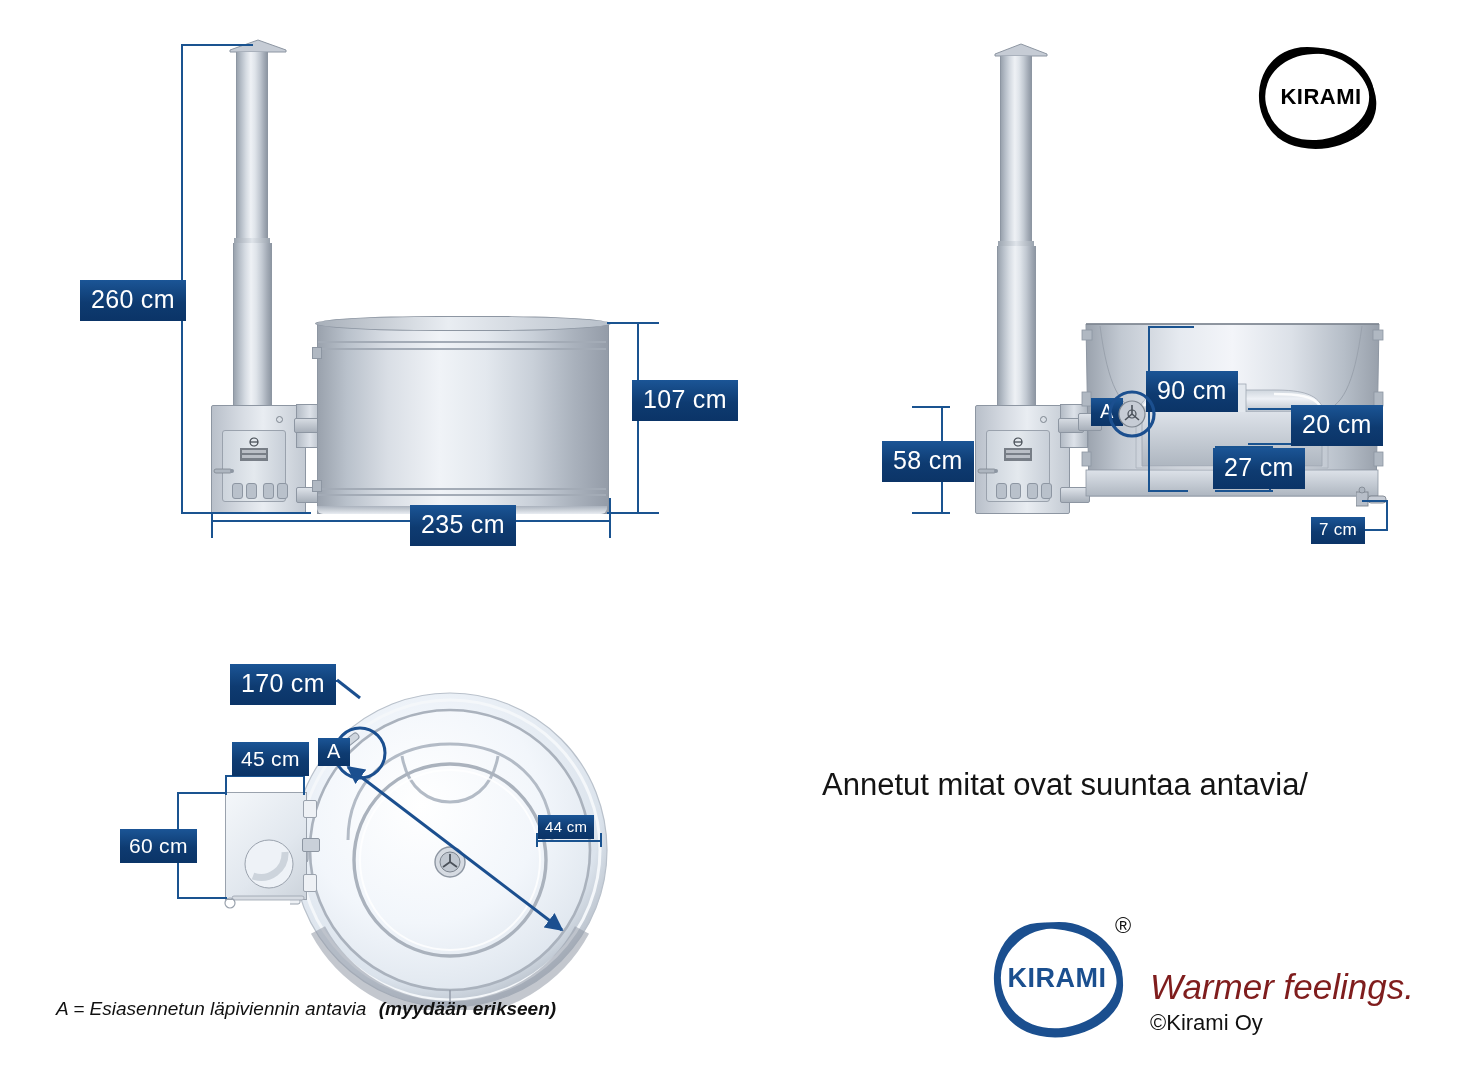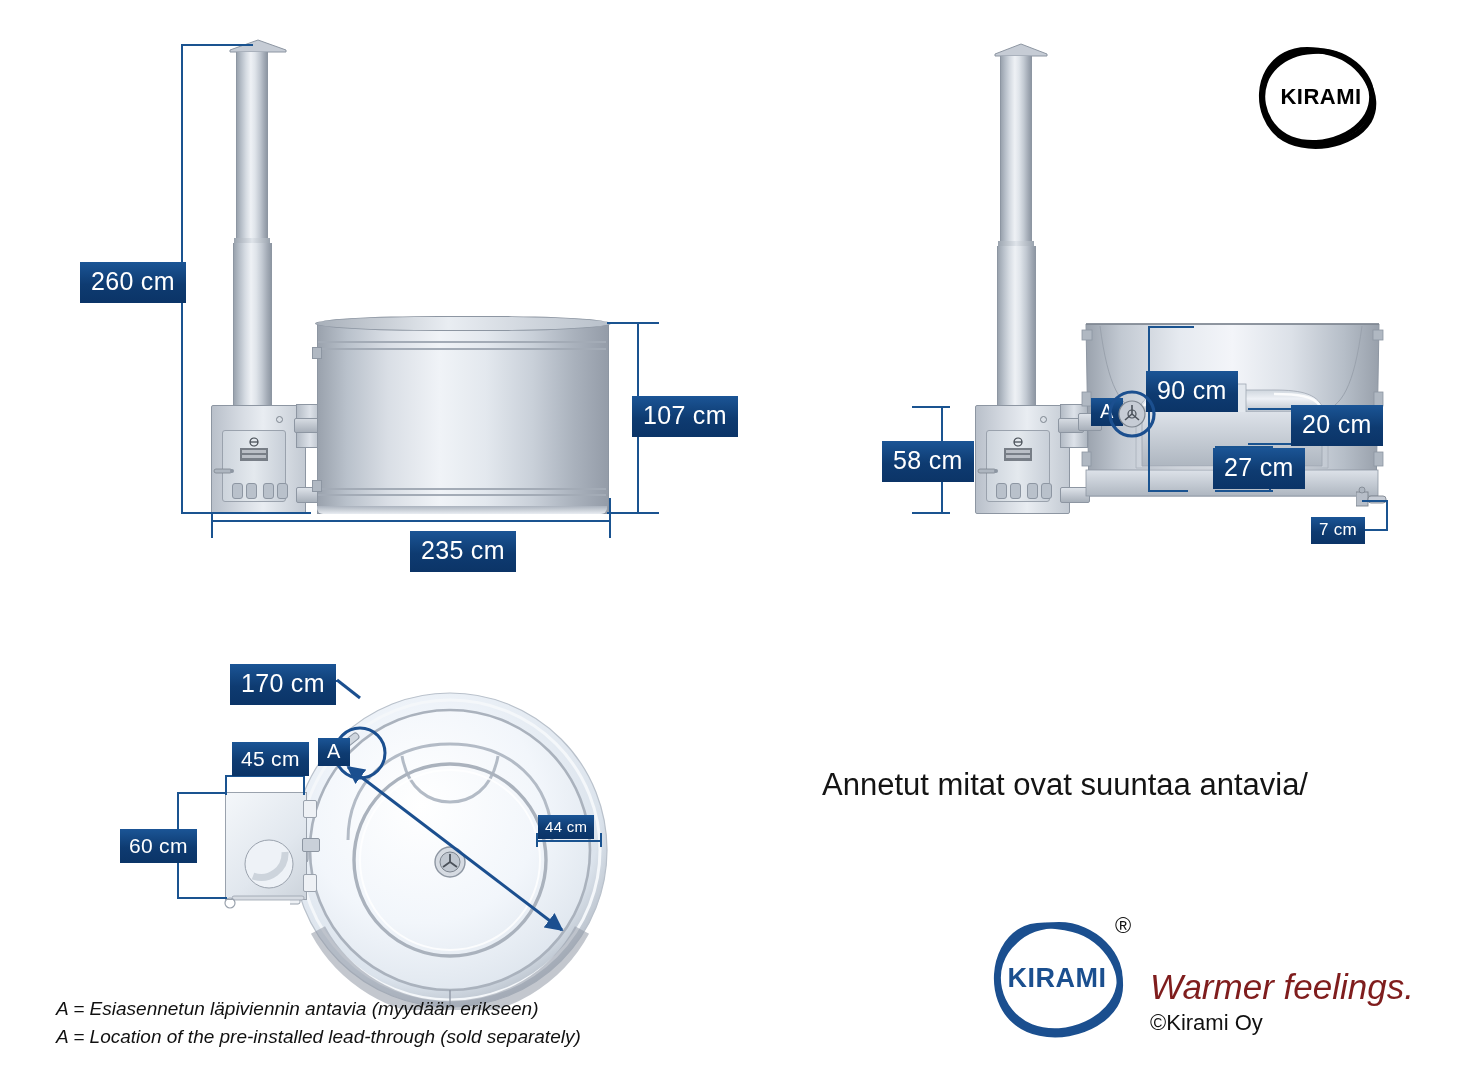--- a/index.html
+++ b/index.html
@@ -98,21 +98,21 @@
   .footnote {
     position: absolute;
     font-family: "Liberation Sans", sans-serif;
     font-style: italic;
     font-size: 19px;
     line-height: 1.45;
     color: #111111;
     z-index: 20;
     white-space: nowrap;
   }
-  .footnote b { font-weight: normal; }
+  .footnote b { font-weight: bold; margin-left: 7px; }
 
   .tagline {
     position: absolute;
     font-style: italic;
     font-size: 35px;
     color: #7f1d1d;
     z-index: 20;
     white-space: nowrap;
   }
   .copyline {
@@ -190,31 +190,31 @@
     <div style="position:absolute;left:318px;top:494px;width:288px;height:2px;background:#a3abb6;"></div>
 
     <div style="position:absolute;left:312px;top:347px;width:8px;height:10px;background:#b0b8c2;border:1px solid #8d96a2;"></div>
     <div style="position:absolute;left:312px;top:480px;width:8px;height:10px;background:#b0b8c2;border:1px solid #8d96a2;"></div>
 
     <div style="position:absolute;left:317px;top:506px;width:290px;height:8px;background:linear-gradient(180deg,#aab2bd,#e9edf2);border-radius:0 0 6px 6px;"></div>
 
     <div class="ln v" style="left:181px;top:44px;height:470px;"></div>
     <div class="ln h" style="left:181px;top:44px;width:72px;"></div>
     <div class="ln h" style="left:181px;top:512px;width:130px;"></div>
-    <div class="dim" style="left:80px;top:262px;">260 cm</div>
+    <div class="dim" style="left:80px;top:280px;">260 cm</div>
 
     <div class="ln v" style="left:637px;top:322px;height:192px;"></div>
     <div class="ln h" style="left:607px;top:322px;width:52px;"></div>
     <div class="ln h" style="left:607px;top:512px;width:52px;"></div>
-    <div class="dim" style="left:632px;top:396px;">107 cm</div>
+    <div class="dim" style="left:632px;top:380px;">107 cm</div>
 
     <div class="ln h" style="left:211px;top:520px;width:400px;"></div>
     <div class="ln v" style="left:211px;top:512px;height:26px;"></div>
     <div class="ln v" style="left:609px;top:498px;height:40px;"></div>
-    <div class="dim" style="left:410px;top:531px;text-align:center;">235 cm</div>
+    <div class="dim" style="left:410px;top:505px;text-align:center;">235 cm</div>
   </div>
 
   <div>
 
     <svg style="position:absolute;left:993px;top:42px;" width="56" height="16">
       <polygon points="2,12 28,2 54,12 54,14 2,14" fill="#c6ccd5" stroke="#8d96a2" stroke-width="1"></polygon>
     </svg>
     <div class="metal-v" style="position:absolute;left:1000px;top:56px;width:30px;height:190px;border-left:1px solid #8d96a2;border-right:1px solid #8d96a2;"></div>
     <div style="position:absolute;left:998px;top:241px;width:36px;height:5px;background:linear-gradient(90deg,#9aa3ae,#dfe4ea,#9aa3ae);"></div>
     <div class="metal-v" style="position:absolute;left:997px;top:246px;width:37px;height:163px;border-left:1px solid #8d96a2;border-right:1px solid #8d96a2;"></div>
@@ -453,23 +453,20 @@
   </div>
 
   <div class="note" style="left:720px;top:765px;width:690px;">
     <div>Annetut mitat ovat suuntaa antavia/</div>
   </div>
 
   <div class="footnote" style="left:56px;top:995px;">
     <div>
       <span>A = Esiasennetun läpiviennin antavia </span><b>(myydään erikseen)</b>
     </div>
-    <div>
-      <span>A = Location of the pre-installed lead-through </span><b>(sold separately)</b>
-    </div>
   </div>
 
   <div style="position:absolute;left:975px;top:905px;">
     <svg width="165" height="150" style="position:absolute;left:0;top:0;">
       <g fill="none" stroke="#1b4f8f" stroke-width="6" stroke-linecap="round">
         <path d="M46,26 C16,44 14,94 40,116 C68,140 122,130 140,100 C156,72 132,32 98,24 C80,20 58,18 46,26 Z"></path>
         <path d="M40,36 C10,62 22,108 56,122 C92,136 138,114 144,82 C150,50 118,20 84,20 C64,20 50,26 40,36 Z"></path>
       </g>
       <text x="82" y="82" font-family="Liberation Sans, sans-serif" font-size="27" font-weight="bold" fill="#1b4f8f" text-anchor="middle" letter-spacing="0.5">KIRAMI</text>
     </svg>

